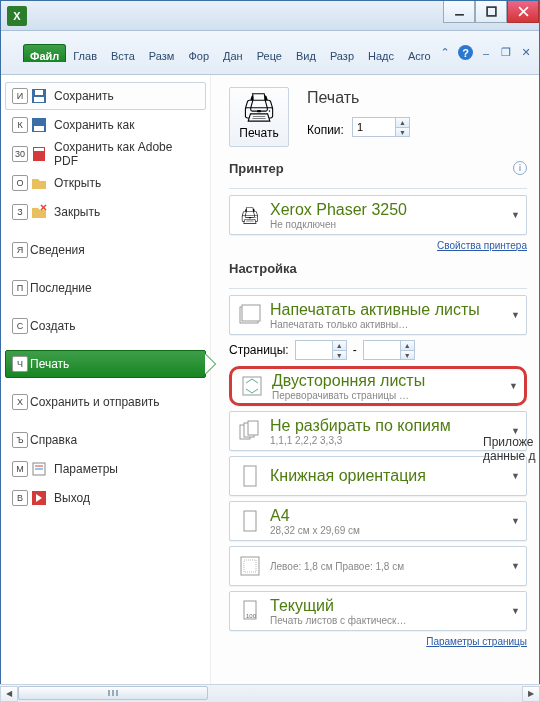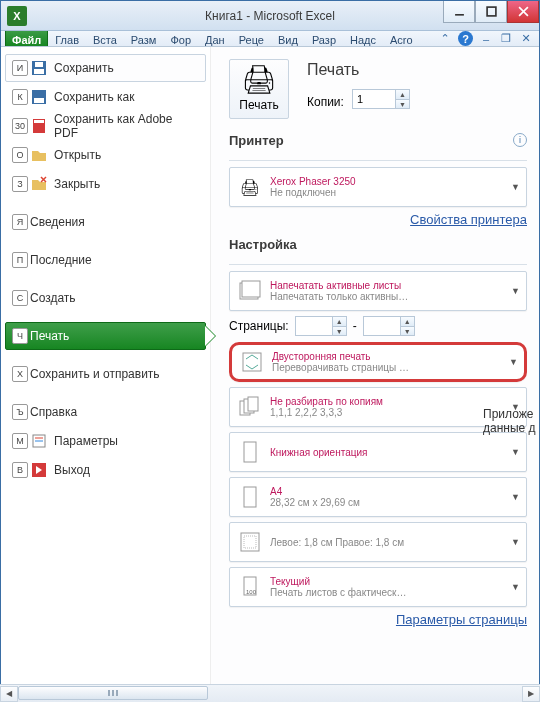--- a/index.html
+++ b/index.html
@@ -8,21 +8,21 @@
 .window { border: 1px solid #3a6ea5; background: #fff; width: 540px; height: 702px; display: flex; flex-direction: column; }
 
 .titlebar { height: 30px; background: linear-gradient(#e9f0f8, #d1e0f0); display: flex; align-items: center; border-bottom: 1px solid #a9c0d8; position: relative; }
 .titlebar .excel-icon { width: 20px; height: 20px; margin: 0 6px; display: flex; align-items: center; justify-content: center; background: #2b7d2b; color: #fff; font-size: 11px; font-weight: bold; border-radius: 2px; }
 .titlebar .title { position: absolute; left: 50%; transform: translateX(-50%); font-size: 12px; color: #3b3b3b; }
 .win-controls { position: absolute; right: 0; top: 0; display: flex; }
 .win-btn { width: 32px; height: 22px; border: 1px solid #9ab; border-top: none; background: linear-gradient(#f7fbff, #e0ecf7); display: flex; align-items: center; justify-content: center; font-size: 11px; color: #333; cursor: pointer; }
 .win-btn.close { background: linear-gradient(#e68, #d23535); color: #fff; border-color: #a33; }
 .win-btn svg { width: 11px; height: 11px; }
 
-.ribbon-tabs { height: 16px; background: linear-gradient(#f1f6fc, #e3ecf7); border-bottom: 1px solid #b8c8d8; display: flex; align-items: flex-end; font-size: 11px; padding-left: 4px; }
+.ribbon-tabs { height: 44px; background: linear-gradient(#f1f6fc, #e3ecf7); border-bottom: 1px solid #b8c8d8; display: flex; align-items: center; font-size: 11px; padding-left: 22px; }
 .ribbon-tab { padding: 5px 6px 0 6px; color: #2b4b6f; cursor: pointer; border: 1px solid transparent; border-bottom: none; }
 .ribbon-tab.active { background: linear-gradient(#3f9e4a, #178622); color: #fff; border-radius: 3px 3px 0 0; border-color: #0e6a18; font-weight: bold; }
 .ribbon-right { margin-left: auto; display: flex; align-items: center; gap: 6px; padding-right: 6px; }
 .rib-ico { width: 14px; height: 14px; display: flex; align-items: center; justify-content: center; color: #3a6ea5; font-size: 11px; cursor: pointer; }
 .help-circ { width: 15px; height: 15px; border-radius: 50%; background: #2a78d0; color: #fff; display: flex; align-items: center; justify-content: center; font-size: 11px; font-weight: bold; }
 
 .backstage { flex: 1; display: flex; background: #fff; overflow: hidden; }
 
 .left-menu { width: 210px; background: #fff; padding: 6px 4px; border-right: 1px solid #eee; }
 .menu-item { display: flex; align-items: center; height: 28px; padding: 0 6px; font-size: 12px; color: #333; cursor: pointer; border: 1px solid transparent; border-radius: 2px; margin: 1px 0; }
@@ -47,26 +47,26 @@
 .spin .spin-btns { display: flex; flex-direction: column; }
 .spin .sbtn { width: 14px; height: 9px; border-left: 1px solid #b8c8d8; background: linear-gradient(#f7fbff,#e0ecf7); display: flex; align-items: center; justify-content: center; font-size: 7px; color: #555; cursor: pointer; }
 .spin .sbtn:last-child { border-top: 1px solid #b8c8d8; }
 
 .section-h { font-size: 13px; font-weight: bold; color: #3b3b3b; margin: 10px 0 6px 0; border-bottom: 1px solid #d8e0e8; padding-bottom: 12px; }
 .info-icn { float: right; width: 14px; height: 14px; border: 1px solid #88a9c8; border-radius: 50%; color: #88a9c8; font-size: 9px; display: flex; align-items: center; justify-content: center; }
 
 .dd { display: flex; align-items: center; border: 1px solid #c8d4e0; background: #fff; height: 40px; border-radius: 2px; margin-bottom: 5px; padding: 3px 6px; cursor: pointer; box-shadow: 0 1px 1px rgba(0,0,0,0.05); }
 .dd .dd-icon { width: 28px; height: 30px; display: flex; align-items: center; justify-content: center; margin-right: 6px; flex-shrink: 0; }
 .dd .dd-text { flex: 1; display: flex; flex-direction: column; overflow: hidden; }
-.dd .dd-main { font-size: 10px; color: #be185d; white-space: nowrap; overflow: hidden; text-overflow: ellipsis; }
+.dd .dd-main { font-size: 16px; color: #4d7c0f; white-space: nowrap; overflow: hidden; text-overflow: ellipsis; }
 .dd .dd-sub { font-size: 10px; color: #888; white-space: nowrap; overflow: hidden; text-overflow: ellipsis; }
 .dd .dd-arrow { font-size: 9px; color: #555; padding-left: 4px; }
 .dd.highlight { border: 3px solid #d43a3a; border-radius: 10px; }
 
-.link-right { display: block; text-align: right; font-size: 13px; color: #2a5aa8; text-decoration: underline; margin: 2px 0 8px 0; cursor: pointer; }
+.link-right { display: block; text-align: right; font-size: 10px; color: #2a5aa8; text-decoration: underline; margin: 2px 0 8px 0; cursor: pointer; }
 
 .pages-row { display: flex; align-items: center; gap: 6px; font-size: 12px; margin-bottom: 6px; }
 .pages-row .spin input { width: 36px; }
 
 .side-text { position: absolute; right: -2px; top: 360px; width: 58px; font-size: 12px; color: #333; white-space: normal; }
 
 .scrollbar-h { position: absolute; left: 0; right: 0; bottom: 0; height: 18px; background: linear-gradient(#f0f4f9,#e4ebf3); border-top: 1px solid #c8d4e0; display: flex; align-items: center; }
 .sb-btn { width: 18px; height: 16px; background: linear-gradient(#fdfdfe,#e8eef5); border: 1px solid #c8d4e0; display: flex; align-items: center; justify-content: center; font-size: 8px; color: #555; cursor: pointer; }
 .sb-track { flex: 1; height: 16px; position: relative; }
 .sb-thumb { position: absolute; left: 0; top: 0; height: 14px; width: 190px; background: linear-gradient(#fdfdfe,#dce6f0); border: 1px solid #b8c8d8; border-radius: 2px; display: flex; align-items: center; justify-content: center; cursor: pointer; }
@@ -74,21 +74,20 @@
 
 svg { display: block; }
 </style>
 </head>
 <body>
 
 <div class="window">
 
   <div class="titlebar">
     <div class="excel-icon">X</div>
-    <div class="title">Книга1 - Microsoft Excel</div>
     <div class="win-controls">
       <div class="win-btn">
           <svg viewBox="0 0 10 10">
             <line x1="1" y1="8" x2="9" y2="8" stroke="#333" stroke-width="1.5"></line>
           </svg>
         </div>
       <div class="win-btn">
           <svg viewBox="0 0 10 10">
             <rect x="1" y="1" width="8" height="8" fill="none" stroke="#333" stroke-width="1.5"></rect>
           </svg>
@@ -302,21 +301,21 @@
       </div>
 
       <div class="dd highlight">
         <div class="dd-icon">
             <svg width="24" height="24">
               <rect x="3" y="3" width="18" height="18" fill="#fff" stroke="#999"></rect>
               <path d="M6 9l6-4 6 4M6 15l6 4 6-4" fill="none" stroke="#5a9"></path>
             </svg>
           </div>
         <div class="dd-text">
-          <div class="dd-main">Двусторонняя печать</div>
+          <div class="dd-main">Двусторонняя листы</div>
           <div class="dd-sub">Переворачивать страницы …</div>
         </div>
         <div class="dd-arrow">▼</div>
       </div>
 
       <div class="dd">
         <div class="dd-icon">
             <svg width="24" height="24">
               <rect x="2" y="6" width="10" height="14" fill="#fff" stroke="#999"></rect>
               <rect x="6" y="4" width="10" height="14" fill="#fff" stroke="#999"></rect>

